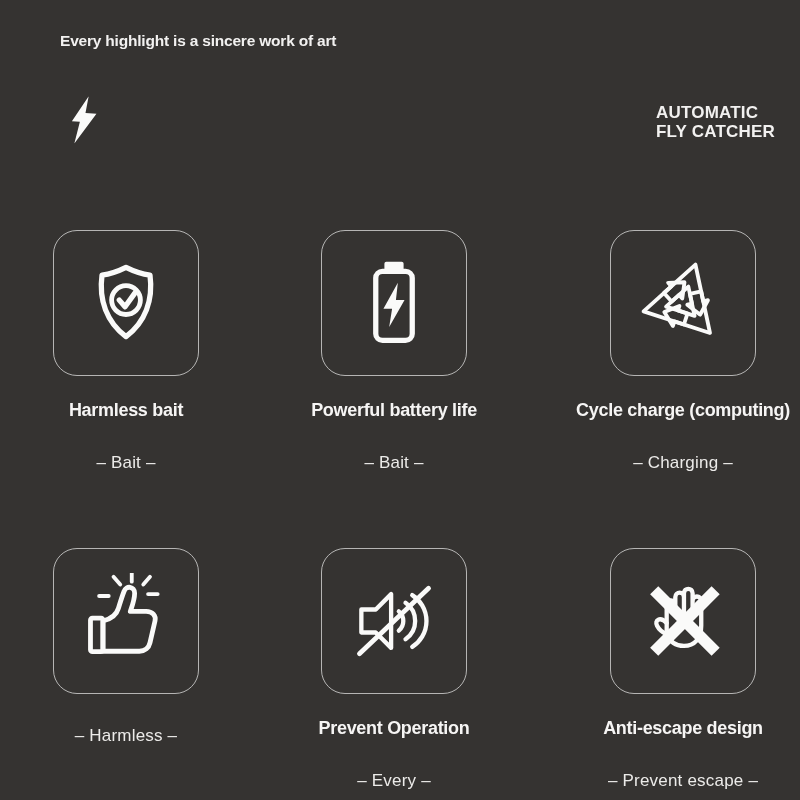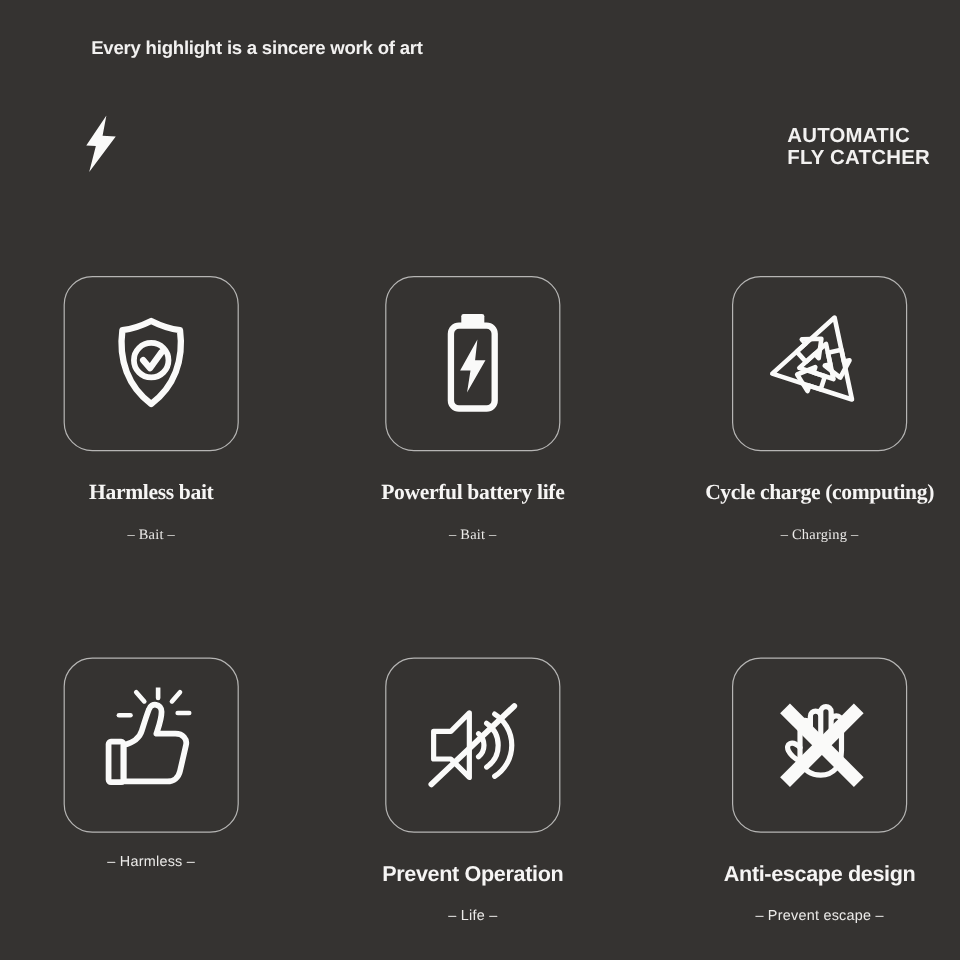--- a/index.html
+++ b/index.html
@@ -3,46 +3,46 @@
 <meta charset="utf-8">
 <style>
   html,body{margin:0;padding:0;}
   body{
     width:800px;height:800px;position:relative;overflow:hidden;
     background:#353331;
     font-family:"Liberation Sans", sans-serif;
     -webkit-font-smoothing:antialiased;
   }
   .tagline{
-    position:absolute;left:76px;top:32px;
+    position:absolute;left:60px;top:32px;
     font-size:15.5px;font-weight:bold;letter-spacing:-.2px;color:#f2f1f0;
   }
   .flash{position:absolute;left:71px;top:96px;width:26px;height:48px;transform:rotate(4deg);}
   .brand{
     position:absolute;left:656px;top:103px;
     font-size:17px;font-weight:bold;line-height:19px;letter-spacing:.2px;color:#f2f1f0;
   }
   .cell{position:absolute;width:250px;text-align:center;}
   .cell.c0{left:1px;}  .cell.c1{left:269px;} .cell.c2{left:558px;}
-  .cell.r0{top:230px;font-family:Liberation Serif, serif;} .cell.r1{top:548px;}
+  .cell.r0{top:230px;} .cell.r1{top:548px;}
   .tile{
     width:146px;height:146px;margin:0 auto;
     border:1.5px solid rgba(205,205,203,.85);
     border-radius:24px;
     display:flex;align-items:center;justify-content:center;
     box-sizing:border-box;
   }
   .tile svg{width:96px;height:96px;display:block;}
   .f-title{
     margin-top:24px;
     font-size:18px;font-weight:bold;letter-spacing:-.3px;color:#f6f5f4;
   }
   .f-sub{
-    margin-top:17px;
-    font-size:12px;font-weight:normal;letter-spacing:.2px;color:#eceAe8;color:#ecebe9;
+    margin-top:32px;
+    font-size:17px;font-weight:normal;letter-spacing:.2px;color:#eceAe8;color:#ecebe9;
   }
   .ic{stroke:#fafaf9;fill:none;stroke-linecap:round;stroke-linejoin:round;}
   .ic-fill{fill:#fafaf9;stroke:none;}
   .ic-butt{stroke:#fafaf9;fill:none;stroke-linecap:butt;}
 </style>
 </head>
 <body>
 
 <div class="tagline">Every highlight is a sincere work of art</div>
 
@@ -112,21 +112,21 @@
   <div class="tile">
     <svg viewBox="0 0 100 100">
       <path class="ic" stroke-width="4.5" d="M16 38 L31 38 L47 22 L47 78 L31 62 L16 62 Z"></path>
       <path class="ic" stroke-width="4.5" d="M55 40 A13 13 0 0 1 55 60"></path>
       <path class="ic" stroke-width="4.5" d="M62 31 A23 23 0 0 1 62 69"></path>
       <path class="ic" stroke-width="4.5" d="M69 23 A32 32 0 0 1 69 77"></path>
       <path class="ic" stroke-width="5" d="M14 84 L86 16"></path>
     </svg>
   </div>
   <div class="f-title">Prevent Operation</div>
-  <div class="f-sub">– Life –</div>
+  <div class="f-sub">– Every –</div>
 </div>
 
 <div class="cell r1 c2">
   <div class="tile">
     <svg viewBox="0 0 100 100">
       <path class="ic" stroke-width="4.5" d="M33 63 L33 33 C33 27 42 27 42 33 L42 43 L42 25 C42 19 51 19 51 25 L51 43 L51 21 C51 15 60 15 60 21 L60 43 L60 29 C60 23 69 23 69 29 L69 55 C69 68 62 76 51 76 C42 76 36 71 33 63 Z"></path>
       <path class="ic" stroke-width="4.5" d="M33 52 C26 45 20 49 23 55 C25 59 29 62 33 64"></path>
       <path class="ic-butt" stroke-width="12" d="M20 18 L84 82"></path>
       <path class="ic-butt" stroke-width="12" d="M84 18 L20 82"></path>
     </svg>

